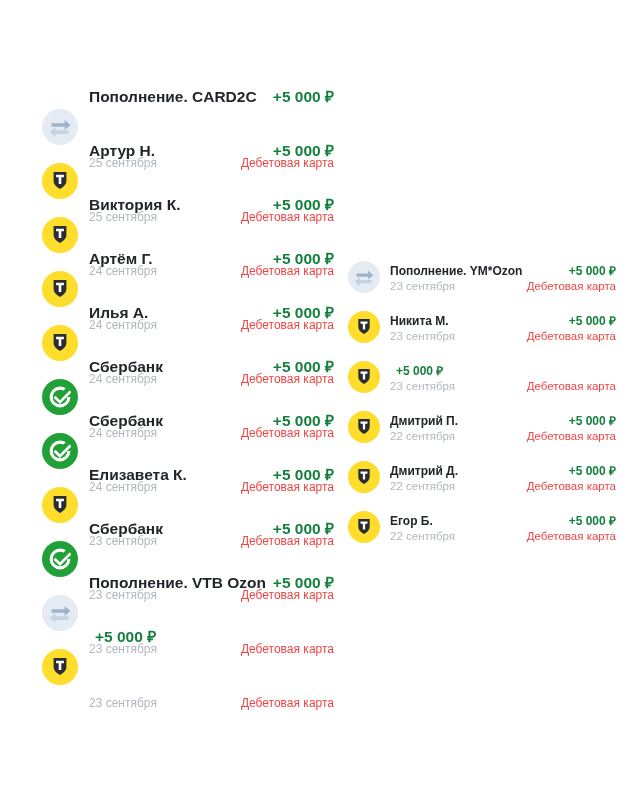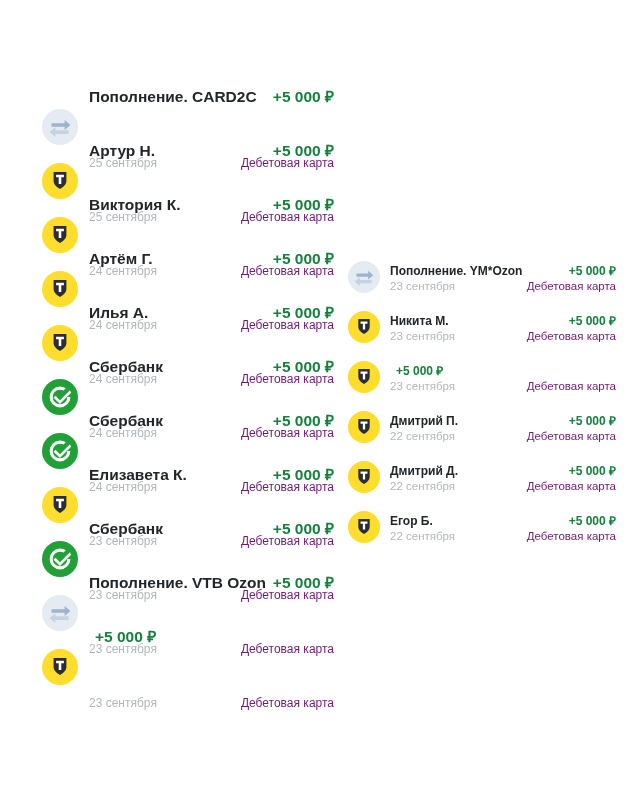--- a/index.html
+++ b/index.html
@@ -83,21 +83,21 @@
   }
   .tx-date {
     flex: 1 1 auto;
     min-width: 0;
     color: #b2b7bc;
     white-space: nowrap;
     overflow: hidden;
   }
   .tx-card {
     flex: 0 0 auto;
-    color: #701a75;
+    color: #ef4444;
     white-space: nowrap;
     padding-left: 6px;
   }
 
   #column-left .tx-title,
   #column-left .tx-amount { font-size: 15.5px; }
   #column-left .tx-date,
   #column-left .tx-card   { font-size: 12px; margin-top: 48px; }
 
   #column-right .tx-title,

